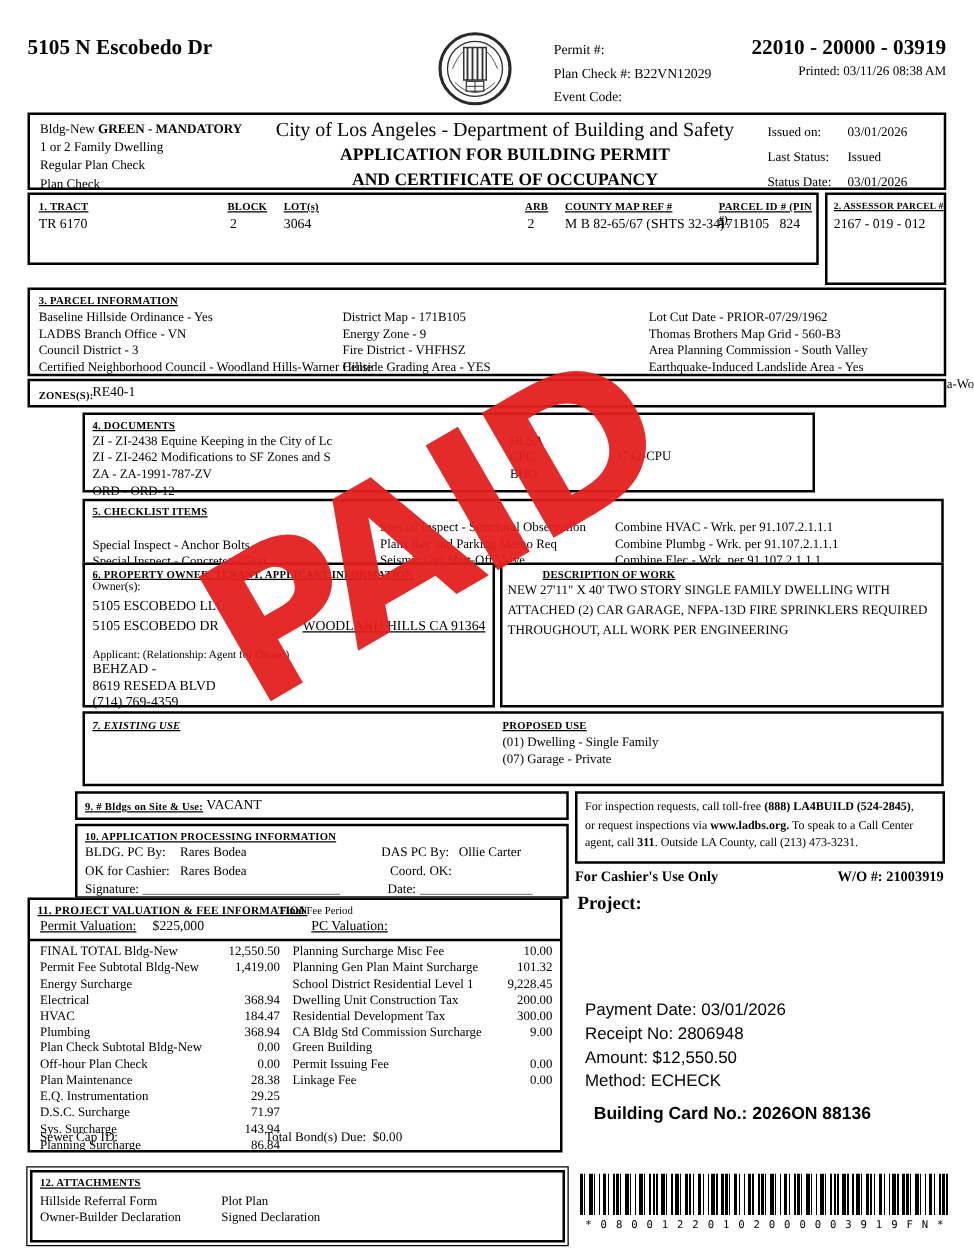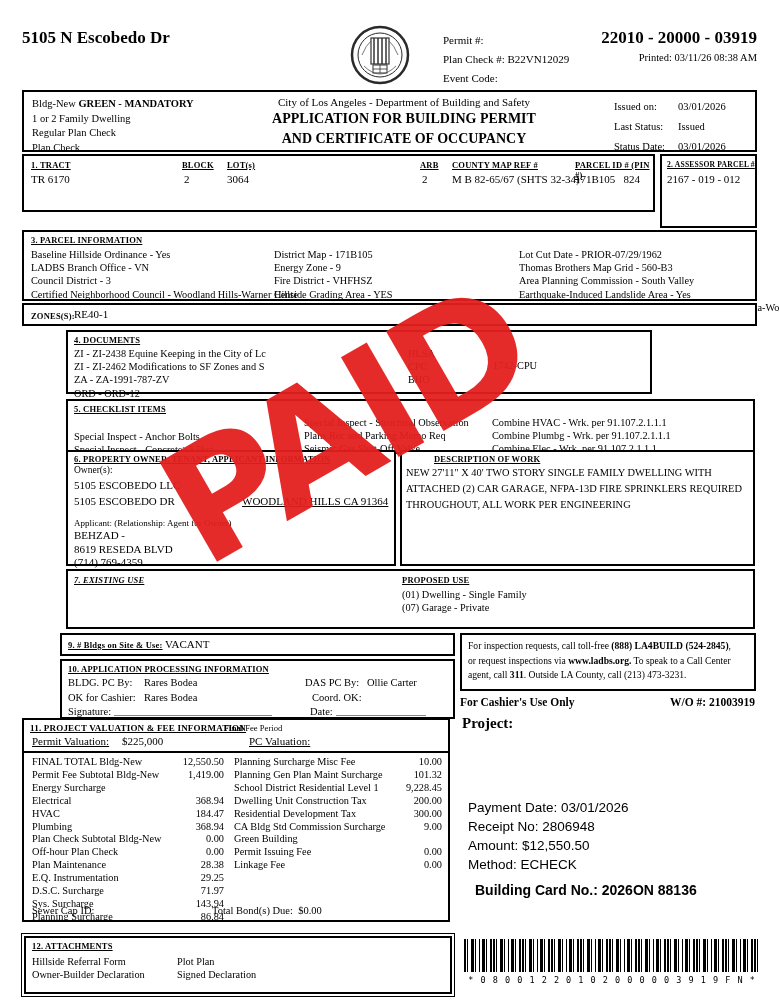--- a/index.html
+++ b/index.html
@@ -61,21 +61,21 @@
   <div class="abs" style="right:22px;top:52px;font-size:10.5px;text-align:right;">Printed: 03/11/26 08:38 AM</div>
 
   <div class="box" style="left:22px;top:90px;width:735px;height:62px;">
     <div class="abs" style="left:8px;top:5px;font-size:10.5px;line-height:14.5px;width:220px;">
       <div><span>Bldg-New </span><span class="b">GREEN - MANDATORY</span></div>
       <div>1 or 2 Family Dwelling</div>
       <div>Regular Plan Check</div>
       <div>Plan Check</div>
     </div>
     <div class="abs" style="left:180px;top:4px;width:400px;text-align:center;">
-      <div style="font-size:11px;">City of Los Angeles - Department of Building and Safety</div>
+      <div style="font-size:16px;">City of Los Angeles - Department of Building and Safety</div>
       <div style="font-size:14px;font-weight:bold;margin-top:3px;">APPLICATION FOR BUILDING PERMIT</div>
       <div style="font-size:14px;font-weight:bold;margin-top:4px;">AND CERTIFICATE OF OCCUPANCY</div>
     </div>
     <div class="abs" style="left:590px;top:5px;font-size:10.5px;line-height:20px;width:140px;">
       <div><span style="display:inline-block;width:64px;">Issued on:</span><span>03/01/2026</span></div>
       <div><span style="display:inline-block;width:64px;">Last Status:</span><span>Issued</span></div>
       <div><span style="display:inline-block;width:64px;">Status Date:</span><span>03/01/2026</span></div>
     </div>
   </div>
 

